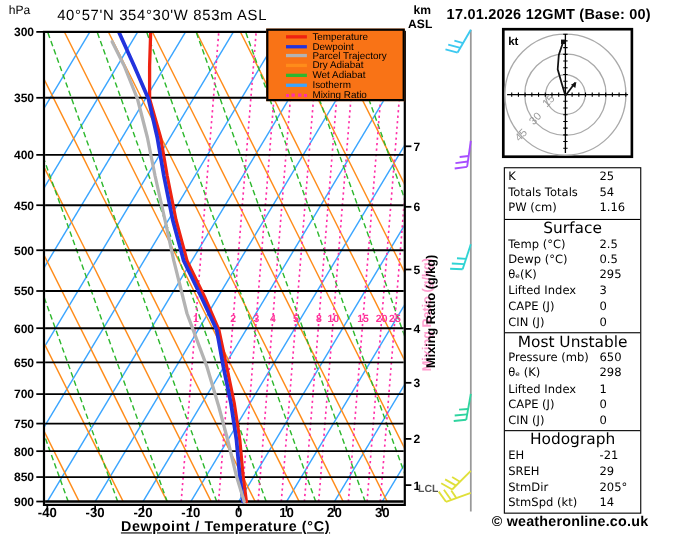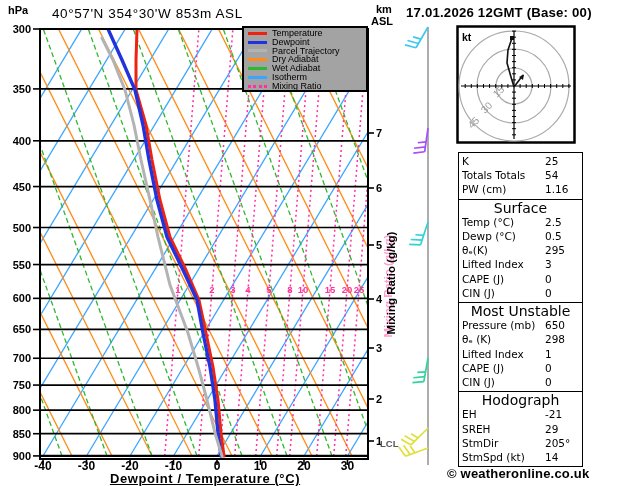--- a/index.html
+++ b/index.html
@@ -1,27 +1,27 @@
 <!DOCTYPE html>
 <html><head>
 <meta charset="utf-8">
 <style>
   html,body{margin:0;padding:0;background:#fff;}
   .stage{position:relative;width:629px;height:486px;background:#fff;overflow:hidden;
          font-family:"Liberation Sans",sans-serif;color:#000;}
   .stage svg{position:absolute;left:0;top:0;}
   svg text{font-family:"Liberation Sans",sans-serif;}
-  .hpa{position:absolute;left:8px;top:4px;font-size:11px;font-weight:700;}
+  .hpa{position:absolute;left:8px;top:4px;font-size:11px;font-weight:400;}
   .title{position:absolute;left:52px;top:6px;font-size:13.5px;font-weight:400;letter-spacing:.6px;}
   .datetime{position:absolute;left:406px;top:5px;font-size:13.2px;font-weight:700;letter-spacing:.2px;}
   .xlabel{position:absolute;left:40px;top:471px;width:330px;text-align:center;
           font-size:13px;font-weight:700;letter-spacing:.6px;text-decoration:underline;}
   .footer{position:absolute;left:447px;top:466px;font-size:13px;font-weight:700;letter-spacing:.2px;}
-  .legend{position:absolute;left:242px;top:26px;width:126px;height:66px;background:#a3a3a3;
-          border:2px solid #000;box-sizing:border-box;padding:1px 0 0 4px;z-index:5;}
+  .legend{position:absolute;left:242px;top:26px;width:126px;height:66px;background:#f97316;
+          border:2px solid #000;box-sizing:border-box;padding:1px 0 0 16px;z-index:5;}
   .legend-row{display:flex;align-items:center;height:8.8px;}
   .legend-swatch{width:19px;border-top:3px solid #000;margin-right:5px;flex:none;}
   .legend-label{font-size:9px;line-height:8.8px;white-space:nowrap;}
   .stats{position:absolute;left:458px;top:152px;width:125px;border:1.5px solid #000;
          background:#fff;box-sizing:border-box;font-family:"DejaVu Sans",sans-serif;}
   .sec{padding:1px 3px 2px 3px;}
   .sec + .sec{border-top:1.5px solid #000;}
   .sec-header{text-align:center;font-size:14px;line-height:14.2px;}
   .srow{display:flex;font-size:10.5px;line-height:14.2px;white-space:nowrap;}
   .srow .lbl{flex:1;}

